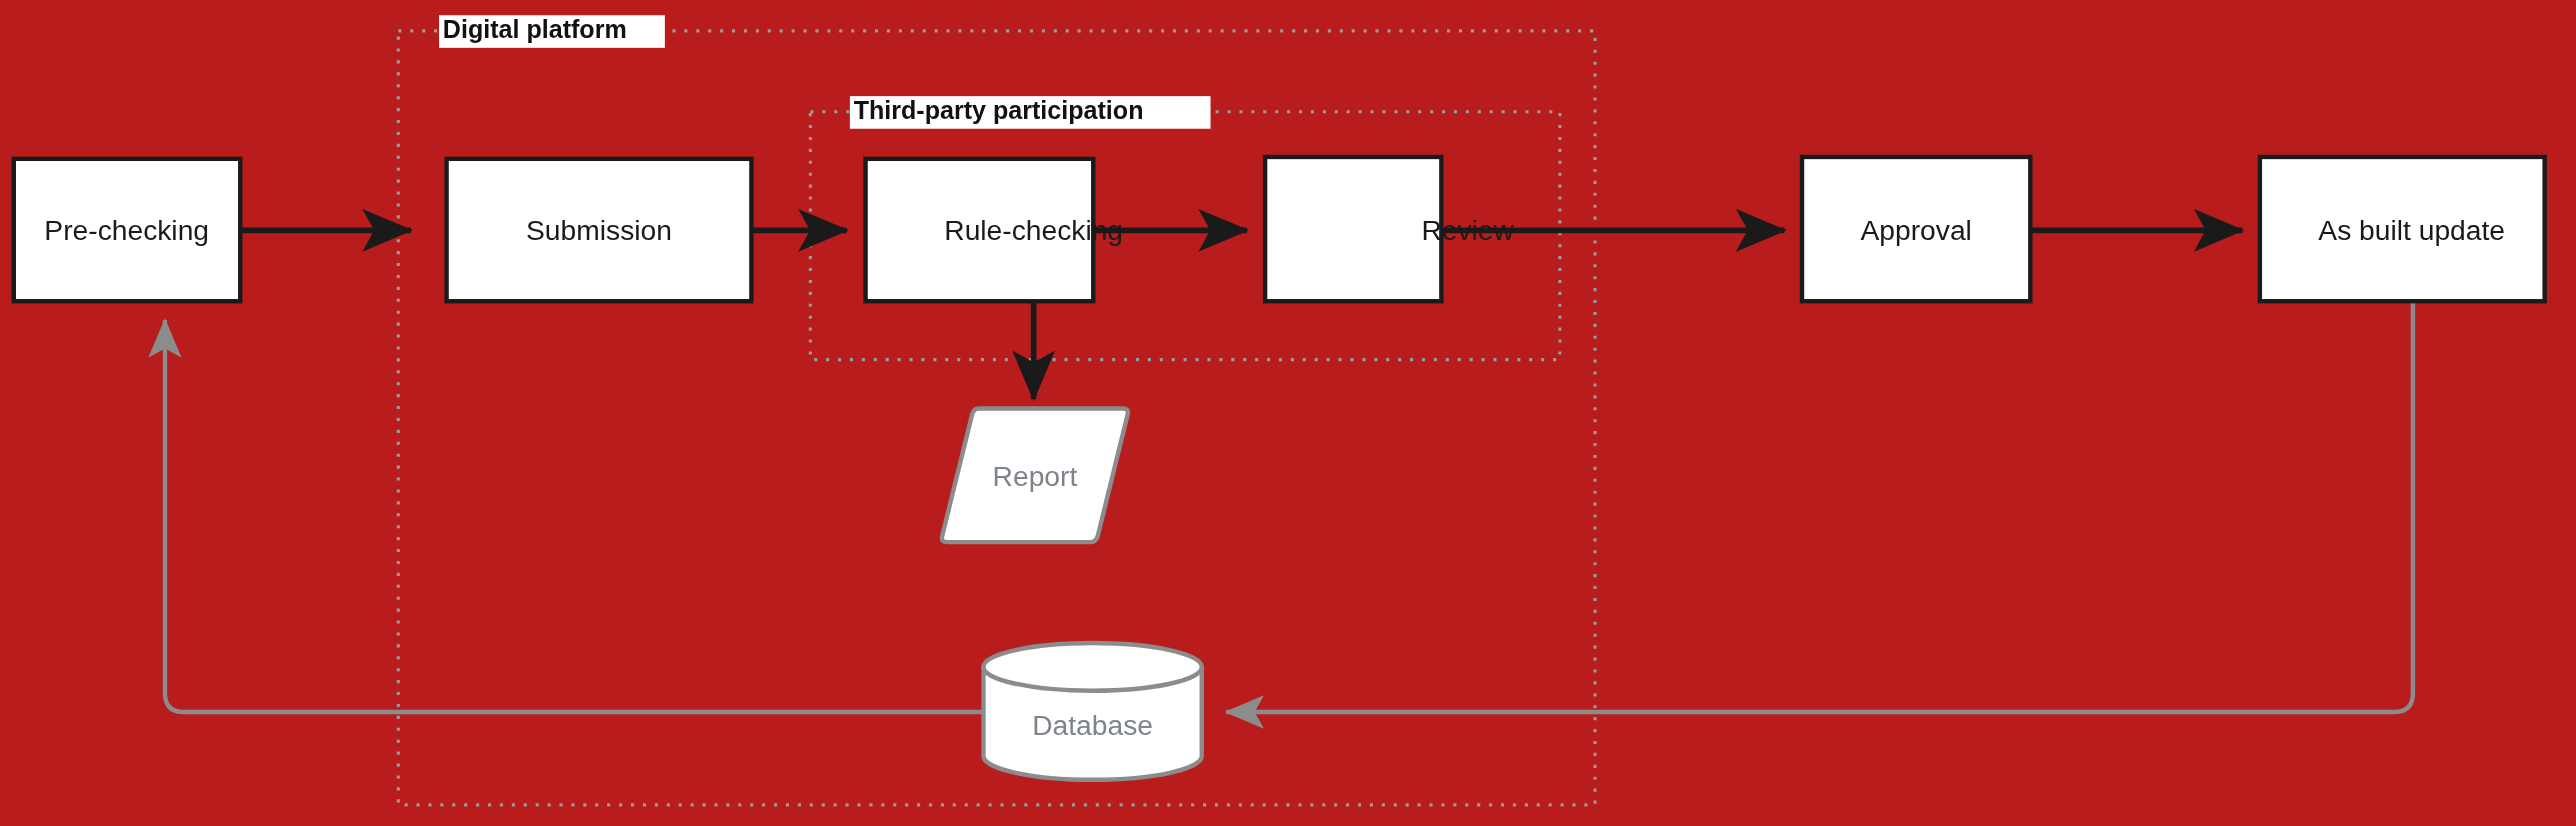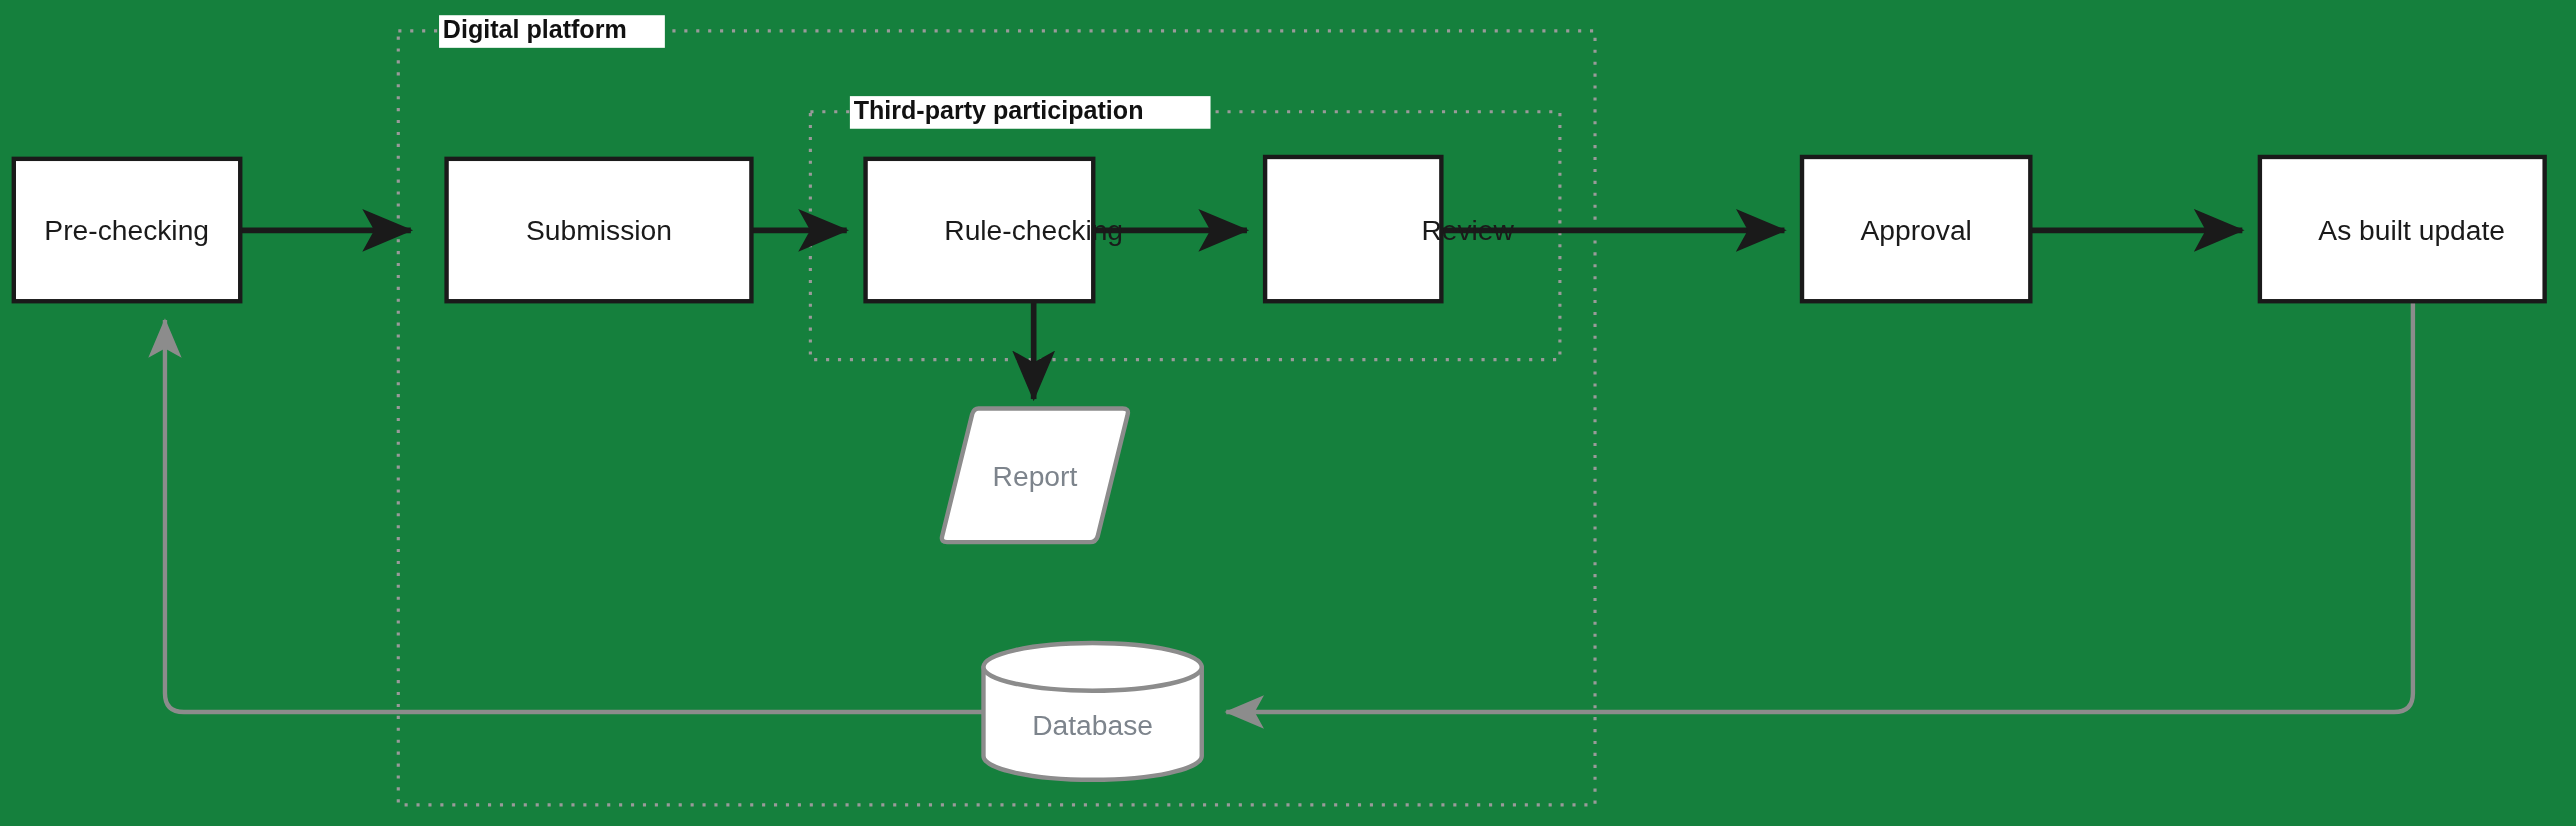--- a/index.html
+++ b/index.html
@@ -7,21 +7,21 @@
     padding: 0;
     background: #ffffff;
   }
   body {
     font-family: "Liberation Sans", sans-serif;
   }
   #diagram-root {
     position: relative;
     width: 2576px;
     height: 827px;
-    background: #15803d;
+    background: #b91c1c;
     overflow: hidden;
   }
   svg.canvas {
     position: absolute;
     left: 0;
     top: 0;
     width: 2576px;
     height: 827px;
     display: block;
   }

